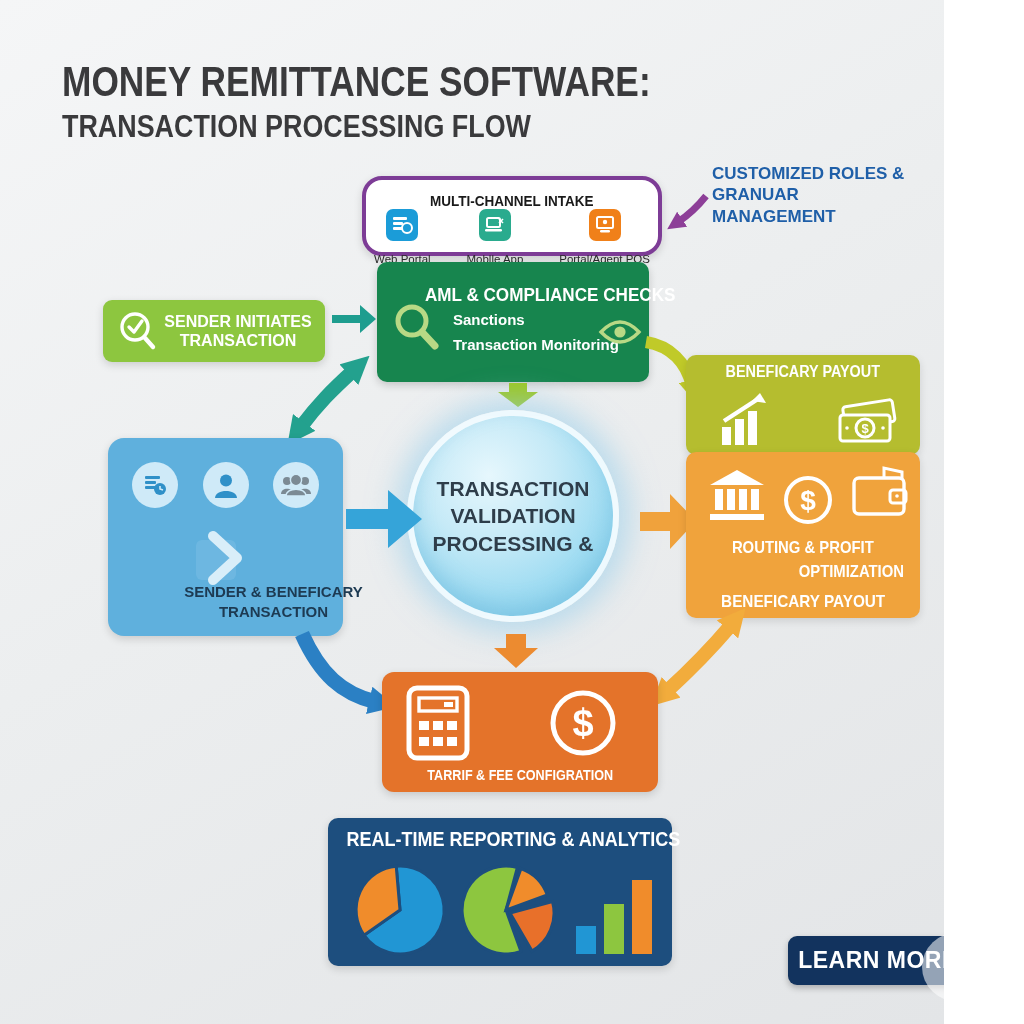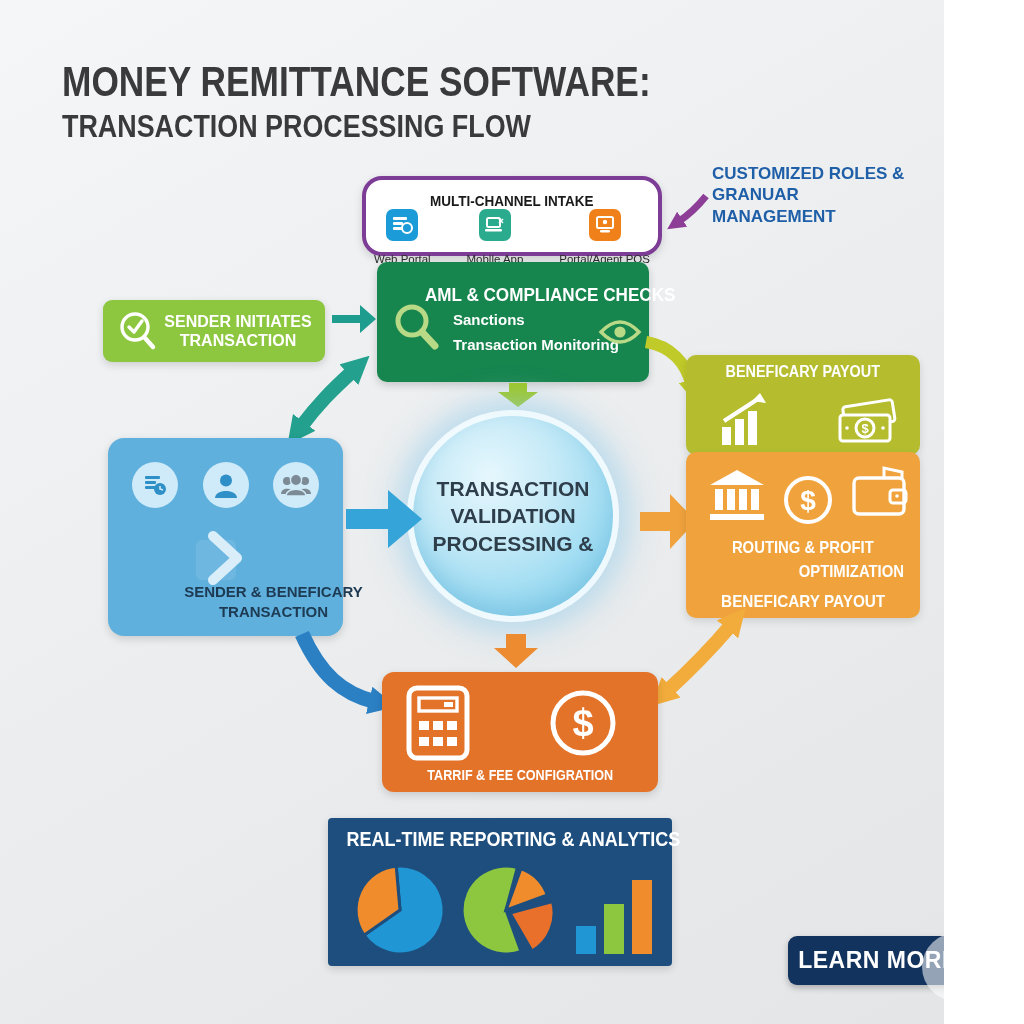--- a/index.html
+++ b/index.html
@@ -65,21 +65,21 @@
   .routing-l1{position:absolute;top:86px;width:100%;text-align:center;color:#fff;font-size:16.5px;font-weight:bold;}
   .routing-l2{position:absolute;top:110px;right:16px;color:#fff;font-size:16.5px;font-weight:bold;}
   .routing-l3{position:absolute;top:140px;width:100%;text-align:center;color:#fff;font-size:17px;font-weight:bold;}
 
   
   .tariff{left:382px;top:672px;width:276px;height:120px;background:#e4732a;border-radius:12px;
     box-shadow:0 3px 8px rgba(0,0,0,.15);}
   .tariff-title{position:absolute;bottom:9px;width:100%;text-align:center;color:#fff;font-size:14px;font-weight:bold;}
 
   
-  .report{left:328px;top:818px;width:344px;height:148px;background:#1d4e7e;border-radius:4px;
+  .report{left:328px;top:818px;width:344px;height:148px;background:#1d4e7e;border-radius:10px;
     box-shadow:0 3px 8px rgba(0,0,0,.15);}
   .report-title{position:absolute;top:10px;width:100%;text-align:center;color:#fff;font-size:20px;font-weight:bold;}
 
   
   .learn{left:788px;top:928px;width:180px;height:49px;background:#12335e;border:none;border-radius:9px;
     color:#fff;font-size:23px;font-weight:bold;letter-spacing:.5px;cursor:pointer;
     font-family:"Liberation Sans",sans-serif;box-shadow:0 3px 6px rgba(0,0,0,.25);margin-top:8px;}
   
   .wm{left:922px;top:932px;width:74px;height:70px;border-radius:50%;background:rgba(255,255,255,.55);
     display:flex;align-items:center;justify-content:center;font-size:38px;font-weight:bold;color:rgba(175,182,190,.85);}

